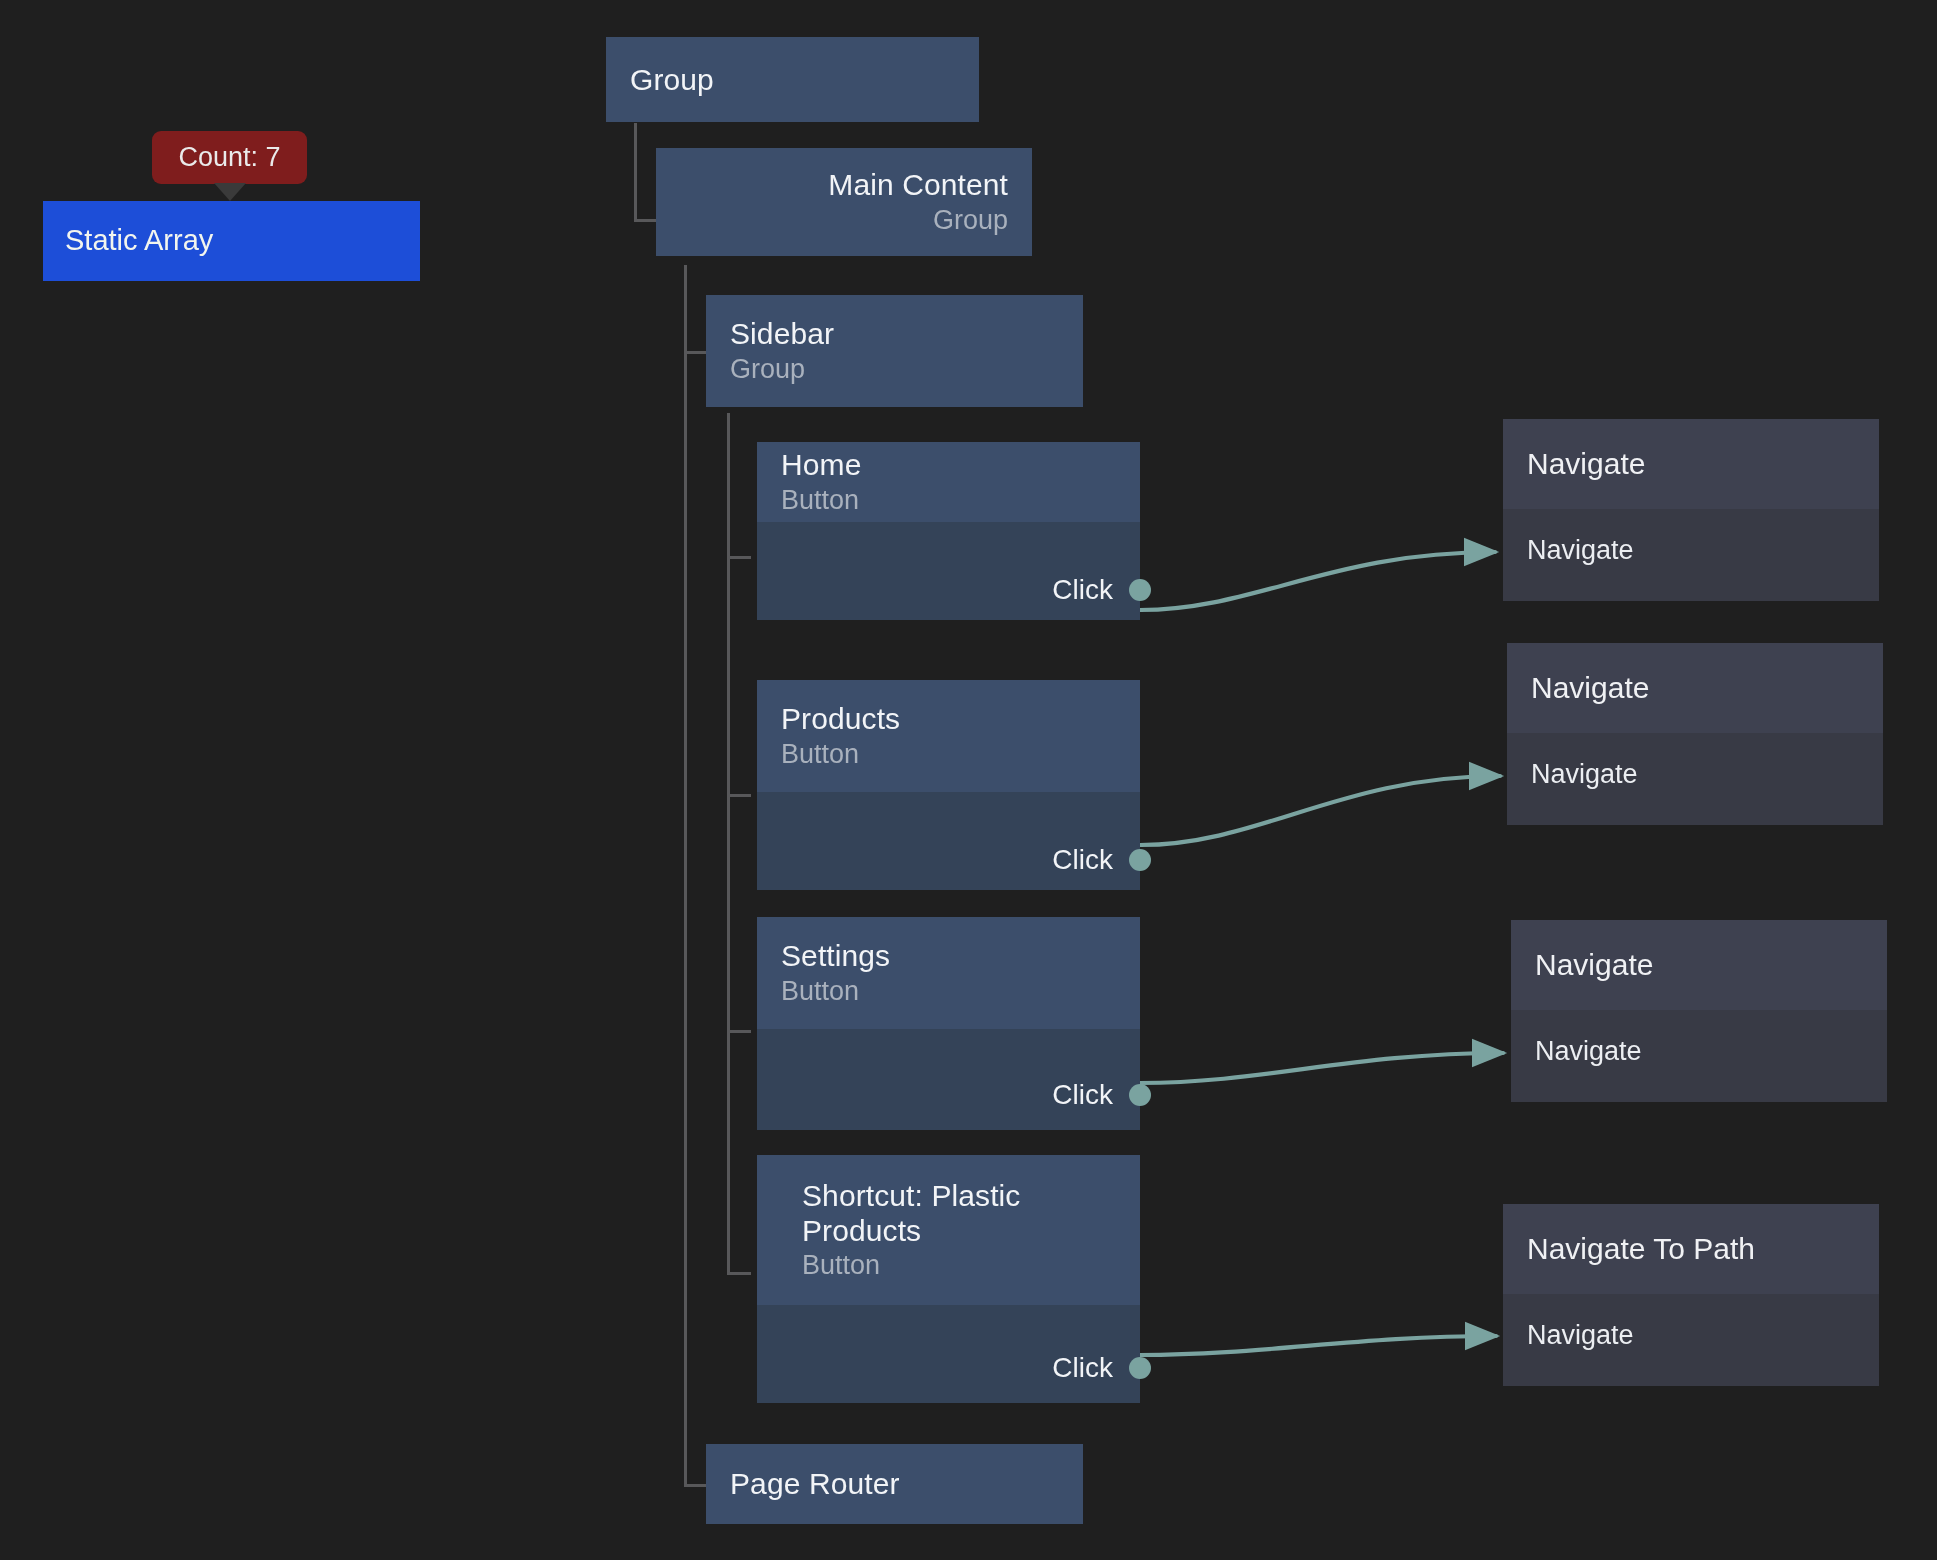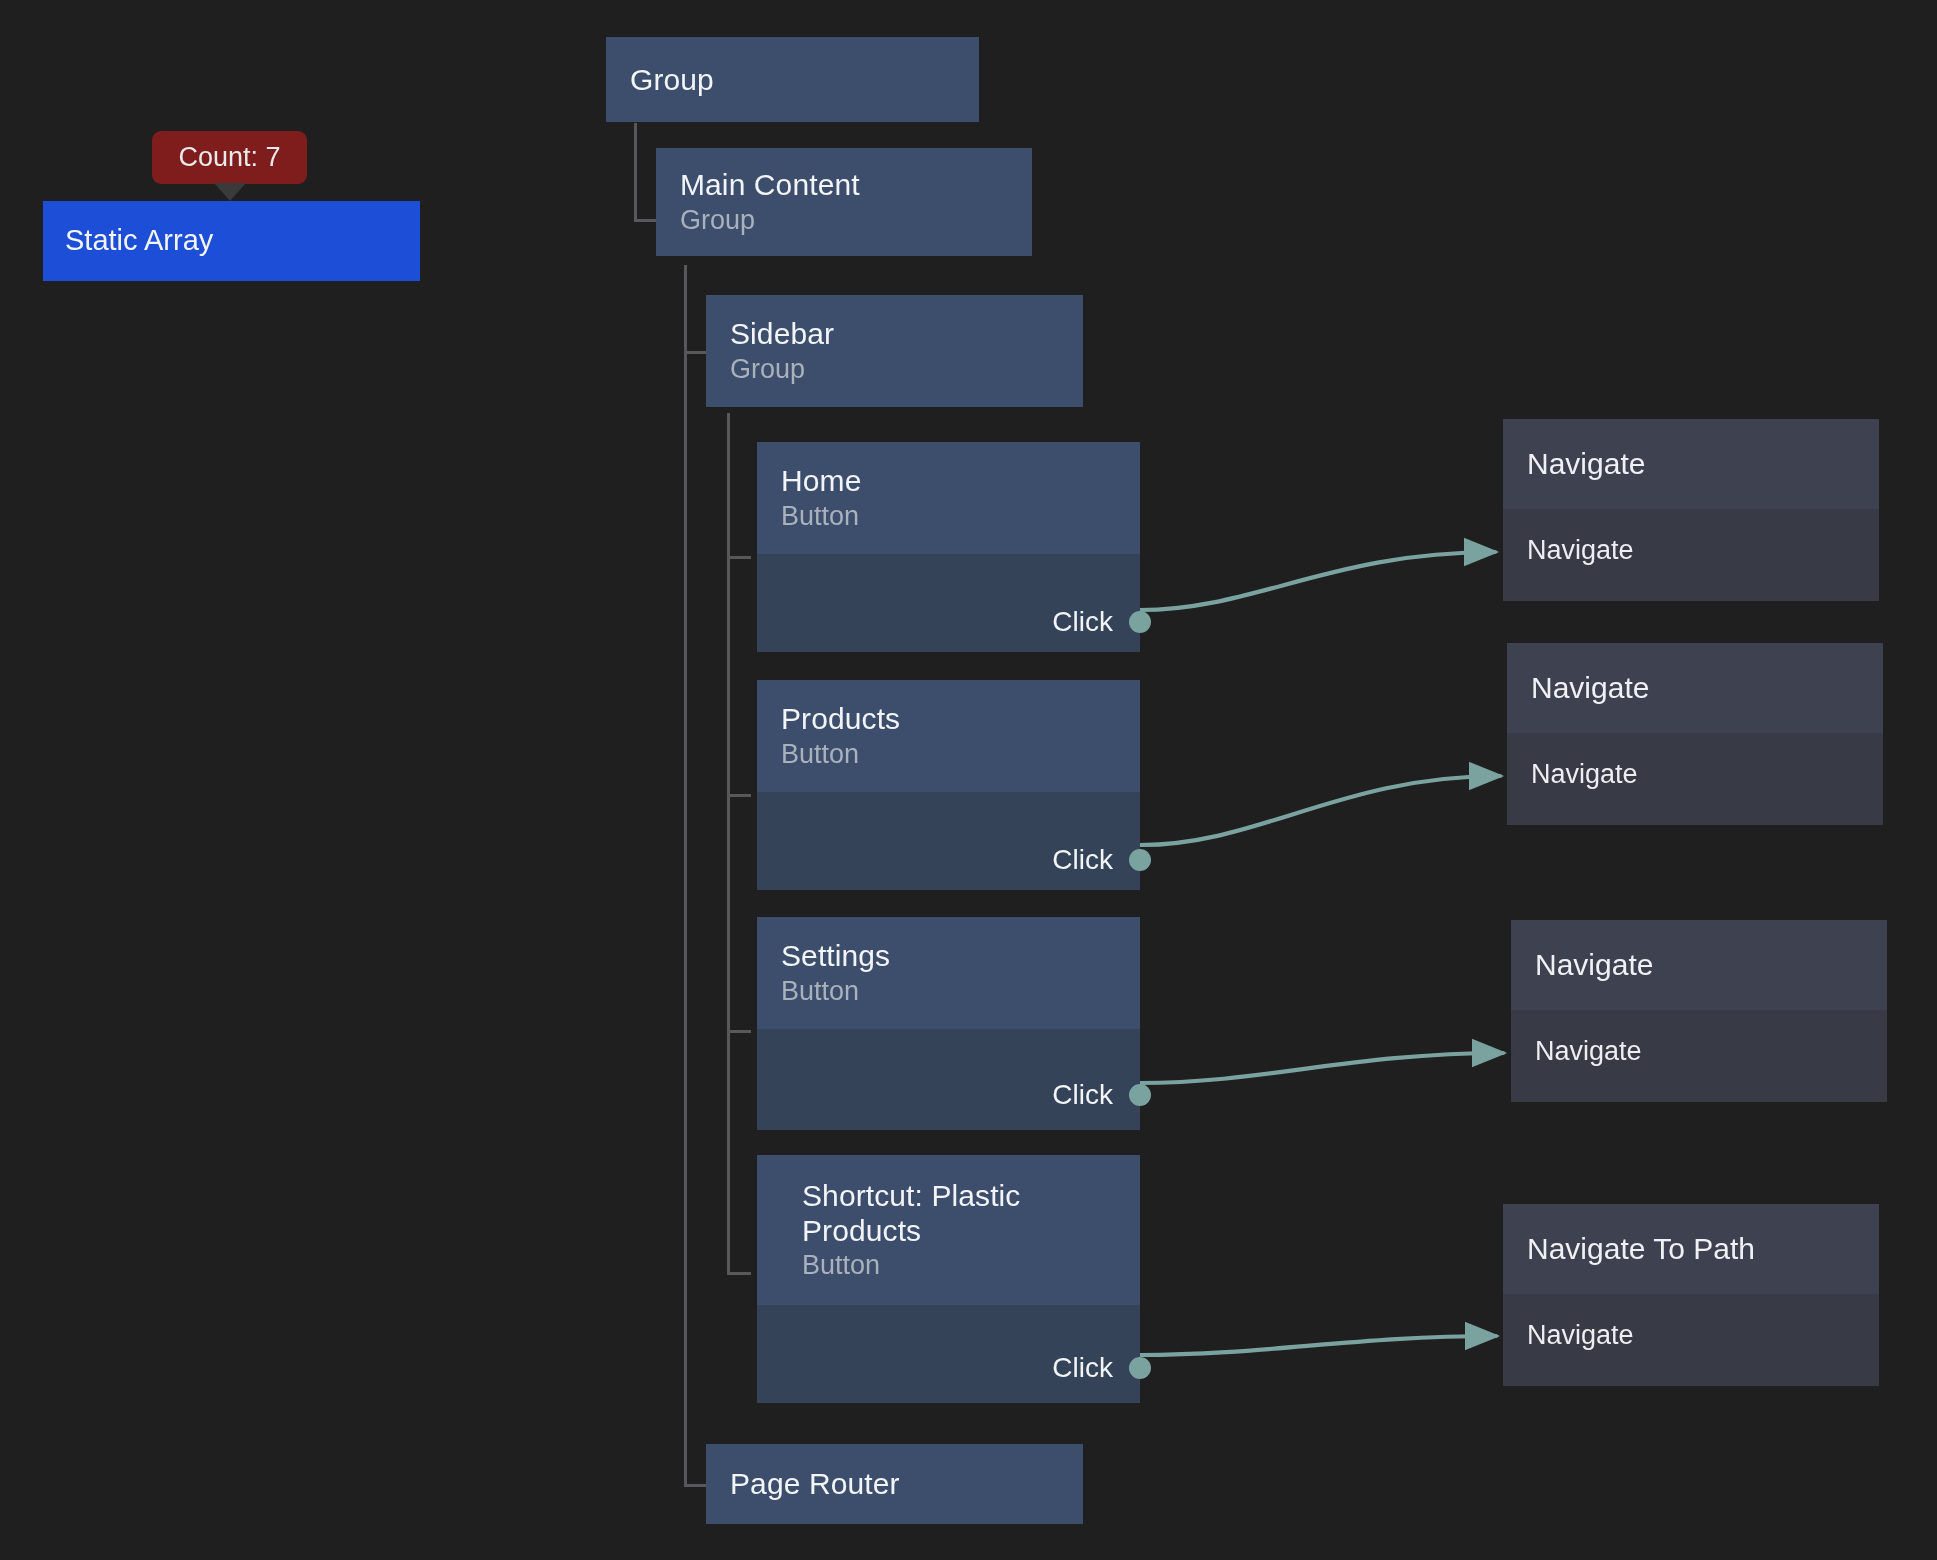--- a/index.html
+++ b/index.html
@@ -213,35 +213,35 @@
     <span class="green-node-label">Static Array</span>
   </div>
 
   <div class="node" style="left:606px; top:37px; width:373px; height:85px;">
     <div class="node-header" style="height:85px;">
       <span class="node-title">Group</span>
     </div>
   </div>
 
   <div class="node" style="left:656px; top:148px; width:376px; height:108px;">
-    <div class="node-header" style="height:108px;">
+    <div class="node-header" style="height:108px;align-items:flex-end;">
       <span class="node-title">Main Content</span>
       <span class="node-subtitle">Group</span>
     </div>
   </div>
 
   <div class="node" style="left:706px; top:295px; width:377px; height:112px;">
     <div class="node-header" style="height:112px;">
       <span class="node-title">Sidebar</span>
       <span class="node-subtitle">Group</span>
     </div>
   </div>
 
   <div class="node" style="left:757px; top:442px; width:383px; height:210px;">
-    <div class="node-header" style="height:112px;">
+    <div class="node-header" style="height:80px;">
       <span class="node-title">Home</span>
       <span class="node-subtitle">Button</span>
     </div>
     <div class="node-body" style="height:98px;">
       <div class="port-row" style="top:68px;">
         <span class="port-label">Click</span>
         <span class="port-dot"></span>
       </div>
     </div>
   </div>

